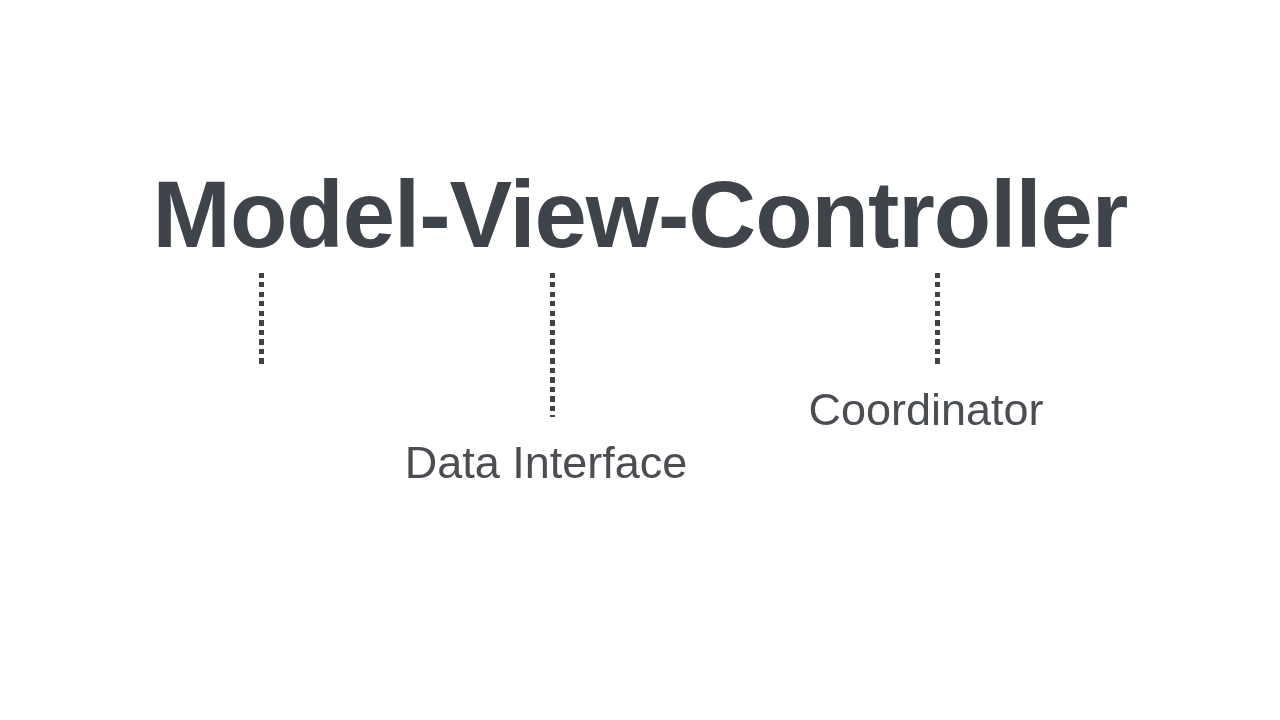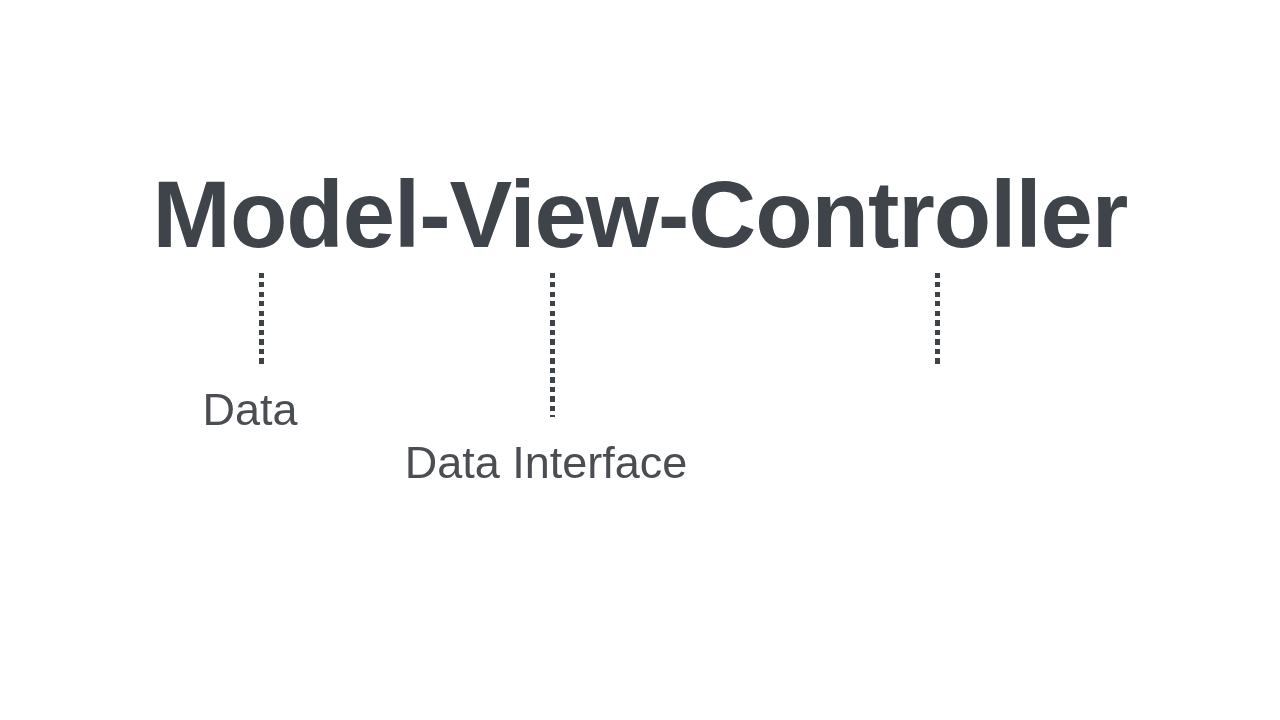--- a/index.html
+++ b/index.html
@@ -61,18 +61,18 @@
 <div class="canvas">
 
   <h1 class="title">Model-View-Controller</h1>
 
   <div class="connector connector-model"></div>
 
   <div class="connector connector-view"></div>
 
   <div class="connector connector-controller"></div>
 
-  <div class="label label-model">Data</div>
 
   <div class="label label-view">Data Interface</div>
 
+  <div class="label label-controller">Coordinator</div>
 
 </div>
 
 </body></html>

